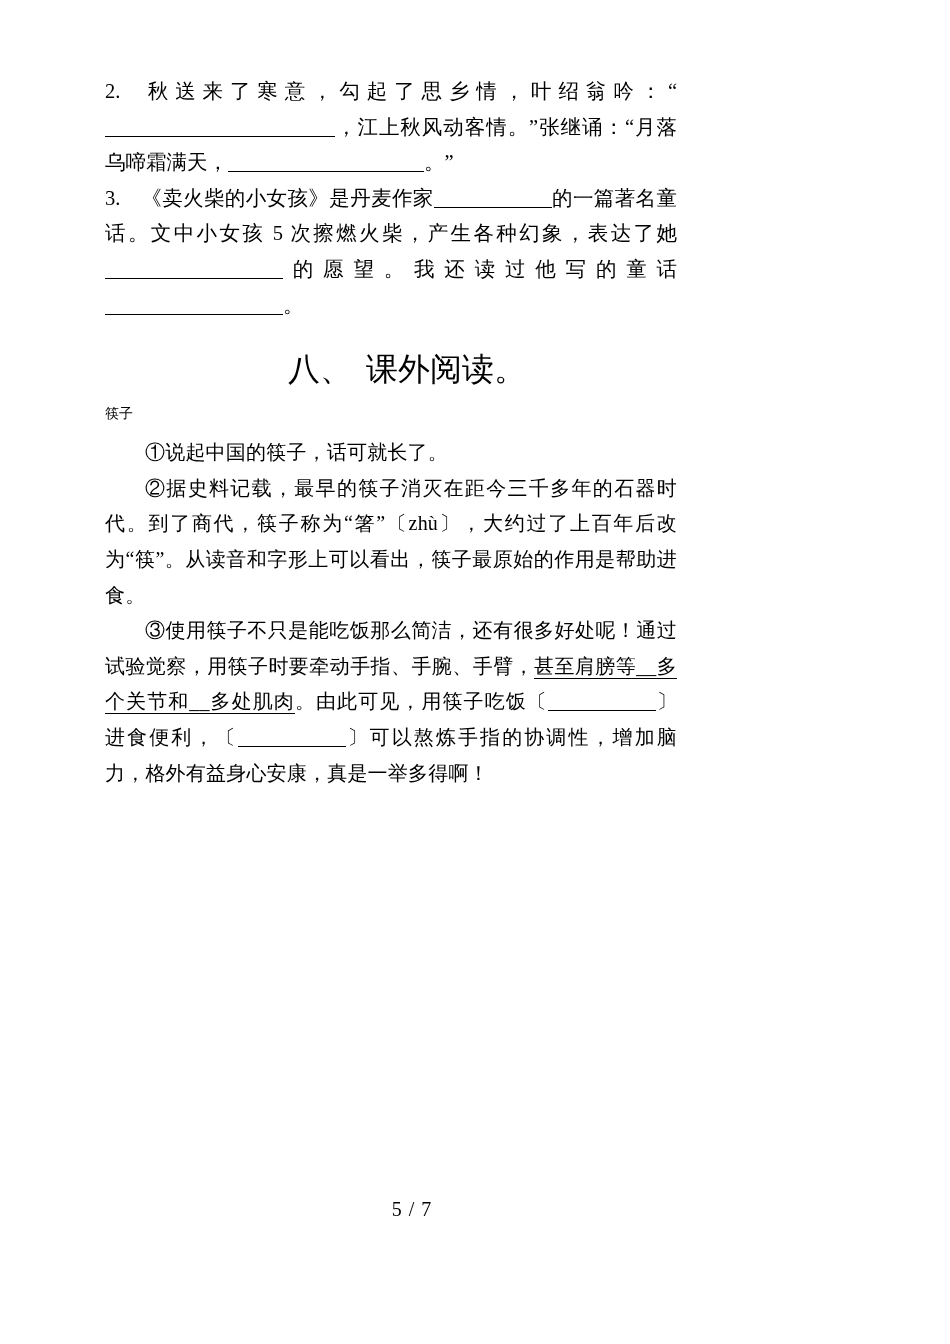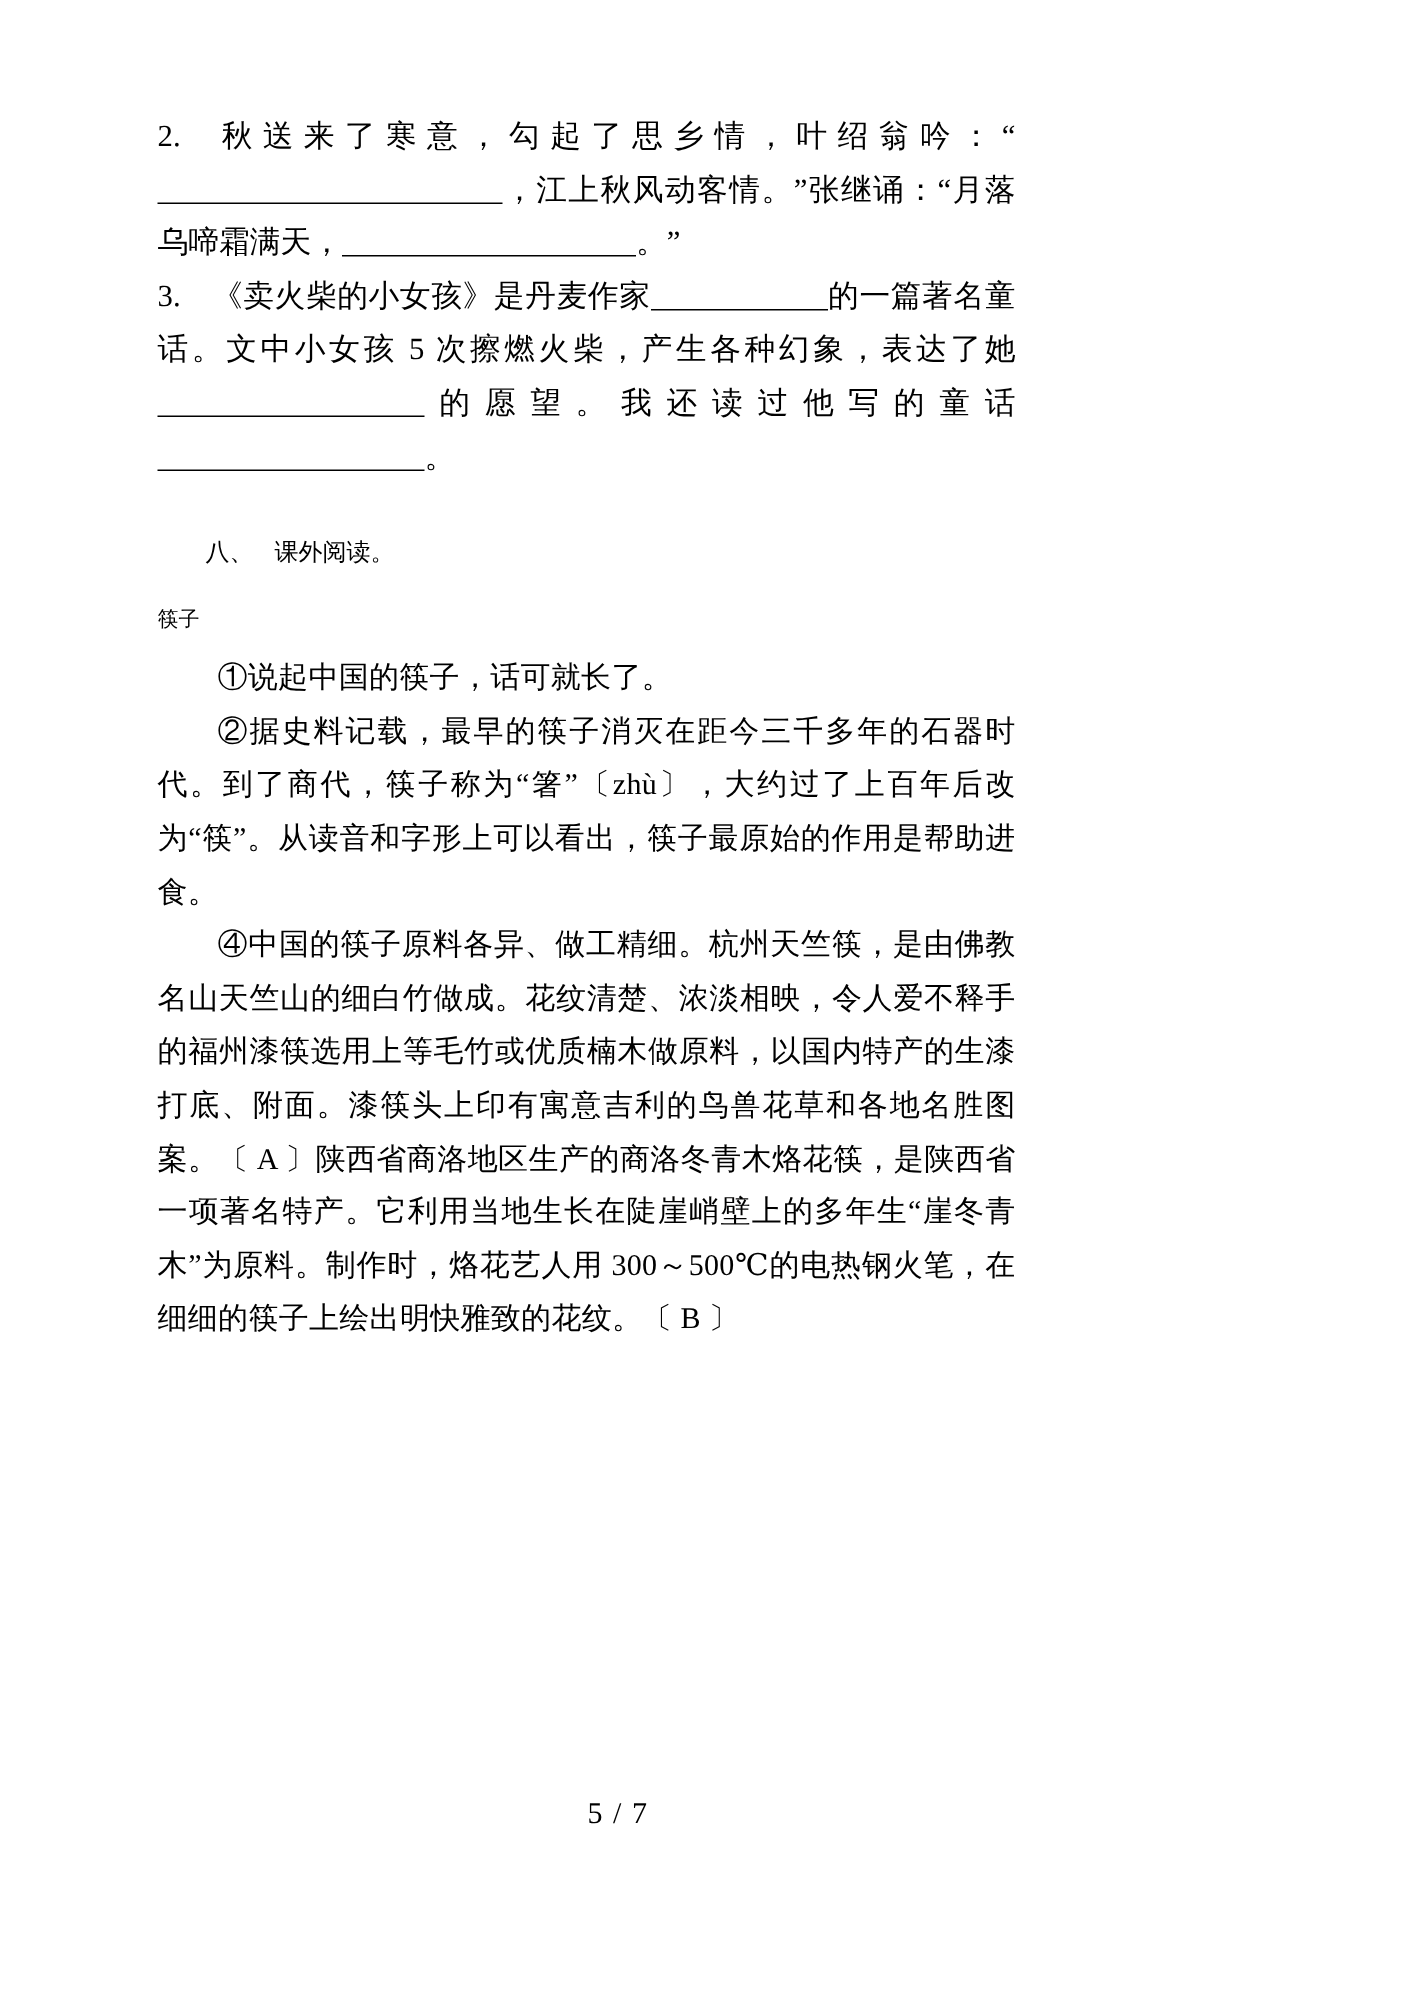--- a/index.html
+++ b/index.html
@@ -51,24 +51,25 @@
   .blank-md  { width: 178px; }
   .blank-lg  { width: 196px; }
   .blank-xl  { width: 230px; }
   .blank-par { width: 108px; }
 
   
   .uline { border-bottom: 1.6px solid #000; padding-bottom: 1px; }
 
   
   .section-head {
-    font-size: 16px;
+    font-size: 32px;
     line-height: 40px;
     margin: 26px 0 8px 0;
     padding-left: 32px;
+    text-align: center;
   }
   .section-head .sh-label { margin-right: 14px; }
 
   
   .art-title {
     font-size: 14px;
     line-height: 34px;
     text-align: left;
     margin: 8px 0 4px 0;
     padding-right: 10px;
@@ -101,19 +102,19 @@
 
   <div class="section-head">
     <span class="sh-label">八、</span><span>课外阅读。</span>
   </div>
 
   <div class="art-title">筷子</div>
 
   <div class="body-block" id="article-body">
       <div class="para indent2 p-gap"><span>①</span><span>说起中国的筷子，话可就长了。</span></div>
       <div class="para indent2 p-gap"><span>②</span><span>据史料记载，最早的筷子消灭在距今三千多年的石器时代。到了商代，筷子称为“箸”〔zhù〕，大约过了上百年后改为“筷”。从读音和字形上可以看出，筷子最原始的作用是帮助进食。</span></div>
-      <div class="para indent2 p-gap"><span>④</span><span>中国的筷子原料各异、做工精细。杭州天竺筷，是由佛教名山天竺山的细白竹做成。花纹清楚、浓淡相映，令人爱不释手的福州漆筷选用上等毛竹或优质楠木做原料，以国内特产的生漆打底、附面。漆筷头上印有寓意吉利的鸟兽花草和各地名胜图案。〔 A 〕陕西省商洛地区生产的商洛冬青木烙花筷，是陕西省一项著名特产。它利用当地生长在陡崖峭壁上的多年生“崖冬青木”为原料。制作时，烙花艺人用 300～500℃的电热钢火笔，在细细的筷子上绘出明快雅致的花纹。〔 B 〕</span></div>
+      <div class="para indent2 p-gap"><span>③</span><span>使用筷子不只是能吃饭那么简洁，还有很多好处呢！通过试验觉察，用筷子时要牵动手指、手腕、手臂，</span><span class="uline">甚至肩膀等__多个关节和__多处肌肉</span><span>。由此可见，用筷子吃饭〔</span><span class="blank blank-par"></span><span>〕进食便利，〔</span><span class="blank blank-par"></span><span>〕可以熬炼手指的协调性，增加脑力，格外有益身心安康，真是一举多得啊！</span></div>
     </div>
 
 
 </div>
 
 <div class="footer">5 / 7</div>
 
 </body></html>

